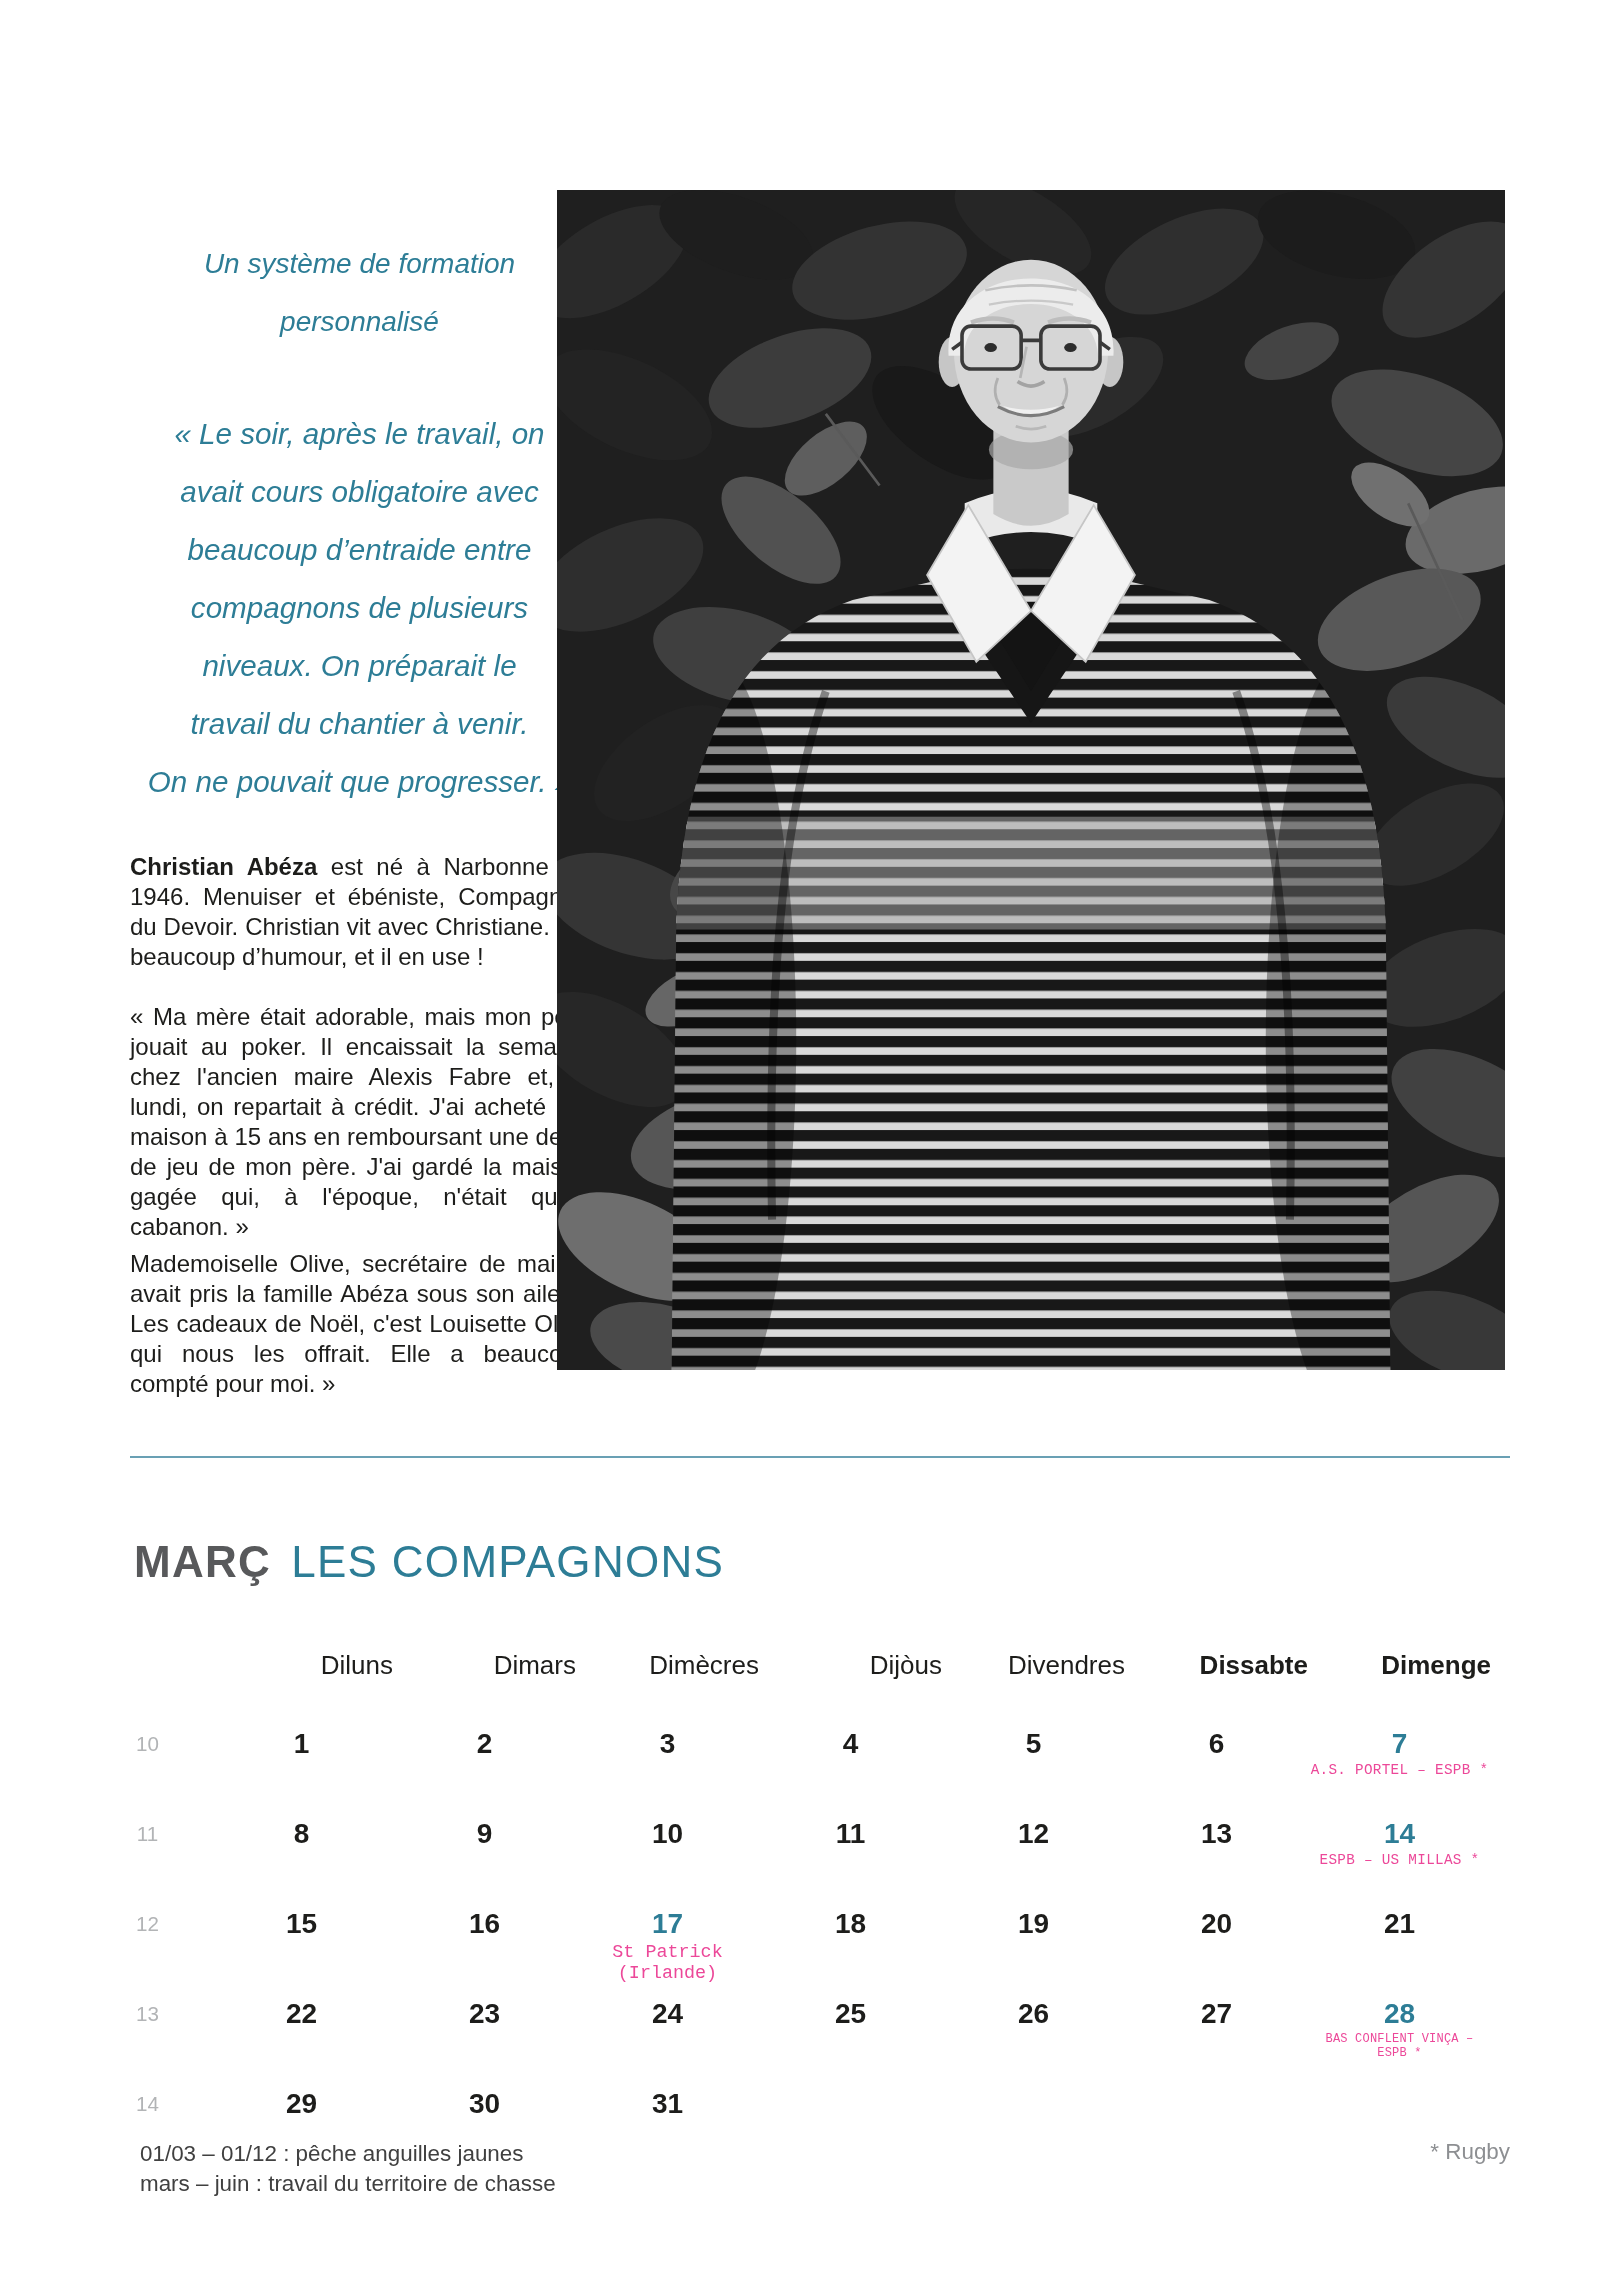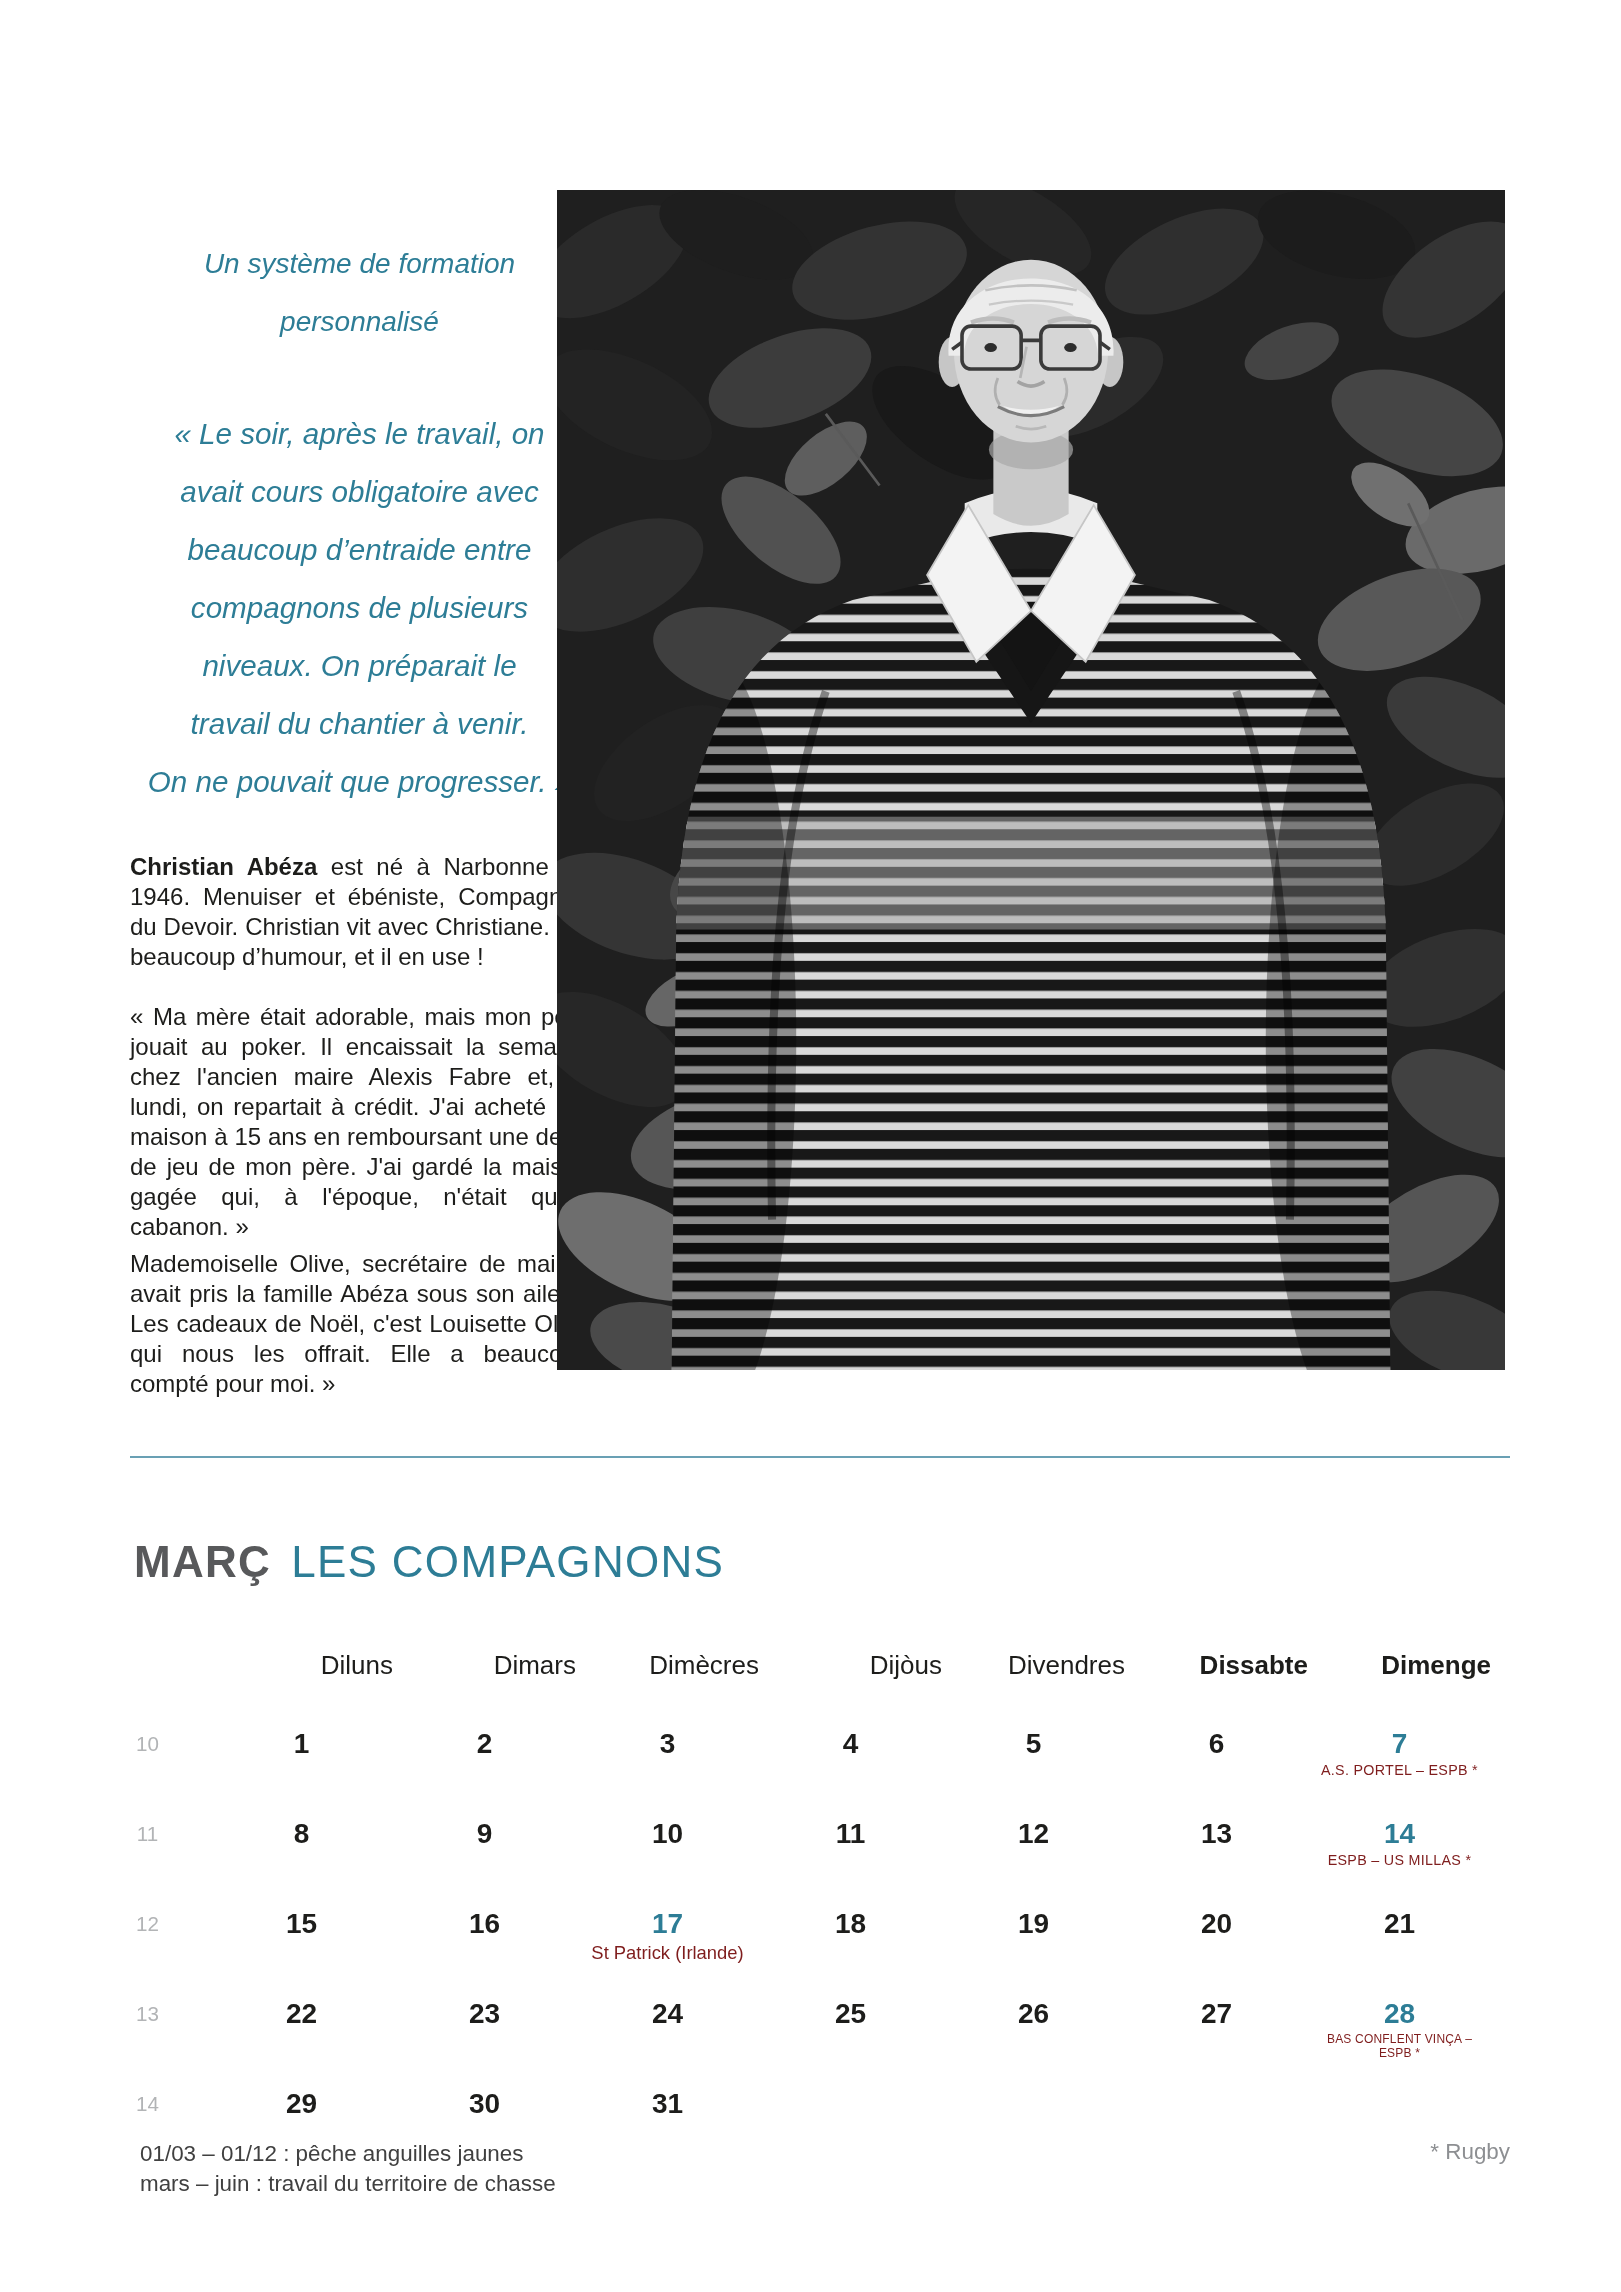--- a/index.html
+++ b/index.html
@@ -26,21 +26,21 @@
 
   
   .cal{position:absolute;left:85px;top:1637px;display:grid;grid-template-columns:125px repeat(7,183px);grid-template-rows:73px repeat(5,90px);}
   .cal div{min-width:0;}
   .wd{text-align:right;font-size:26px;padding-top:12.5px;color:#1d1d1b;}
   .wd.bold{font-weight:700;}
   .wknum{text-align:center;font-size:20.6px;color:#b2b4b6;padding-top:21.5px;}
   .dc{text-align:center;padding-top:18px;}
   .daynum{font-size:28px;font-weight:700;line-height:32px;color:#1d1d1b;}
   .hl .daynum{color:#2d7d96;}
-  .ev{color:#7f1d1d;margin:1.8px auto 0;}
+  .ev{color:#ec4899;margin:1.8px auto 0;font-family:Liberation Mono, monospace;}
   .ev-caps{font-size:14.3px;letter-spacing:0.3px;}
   .ev-mid{font-size:18.4px;}
   .ev-small{font-size:12px;line-height:14.3px;max-width:154px;letter-spacing:0.2px;}
 
   
   .foot-left{position:absolute;left:140px;top:2139px;font-size:22.4px;line-height:29.6px;color:#404040;}
   .foot-right{position:absolute;right:111px;top:2139px;font-size:22.4px;color:#8d8f92;text-align:right;}
 </style>
 </head>
 <body>

